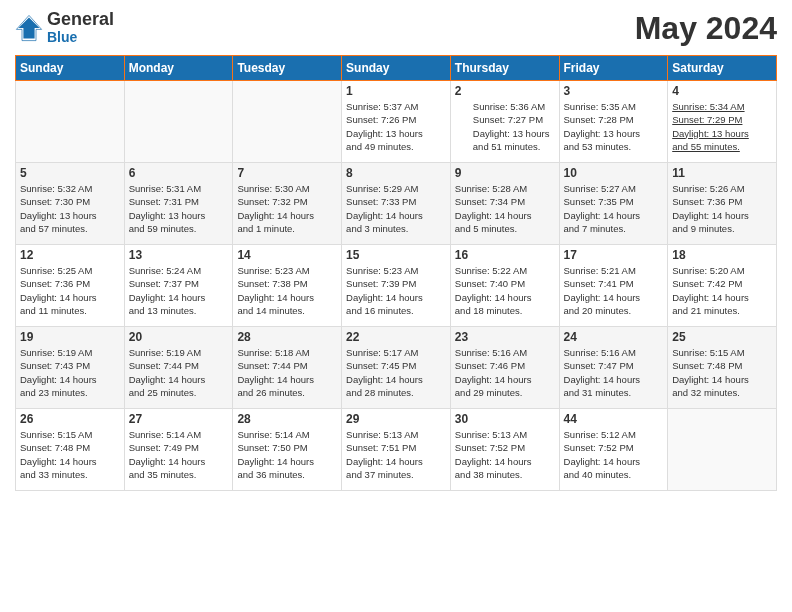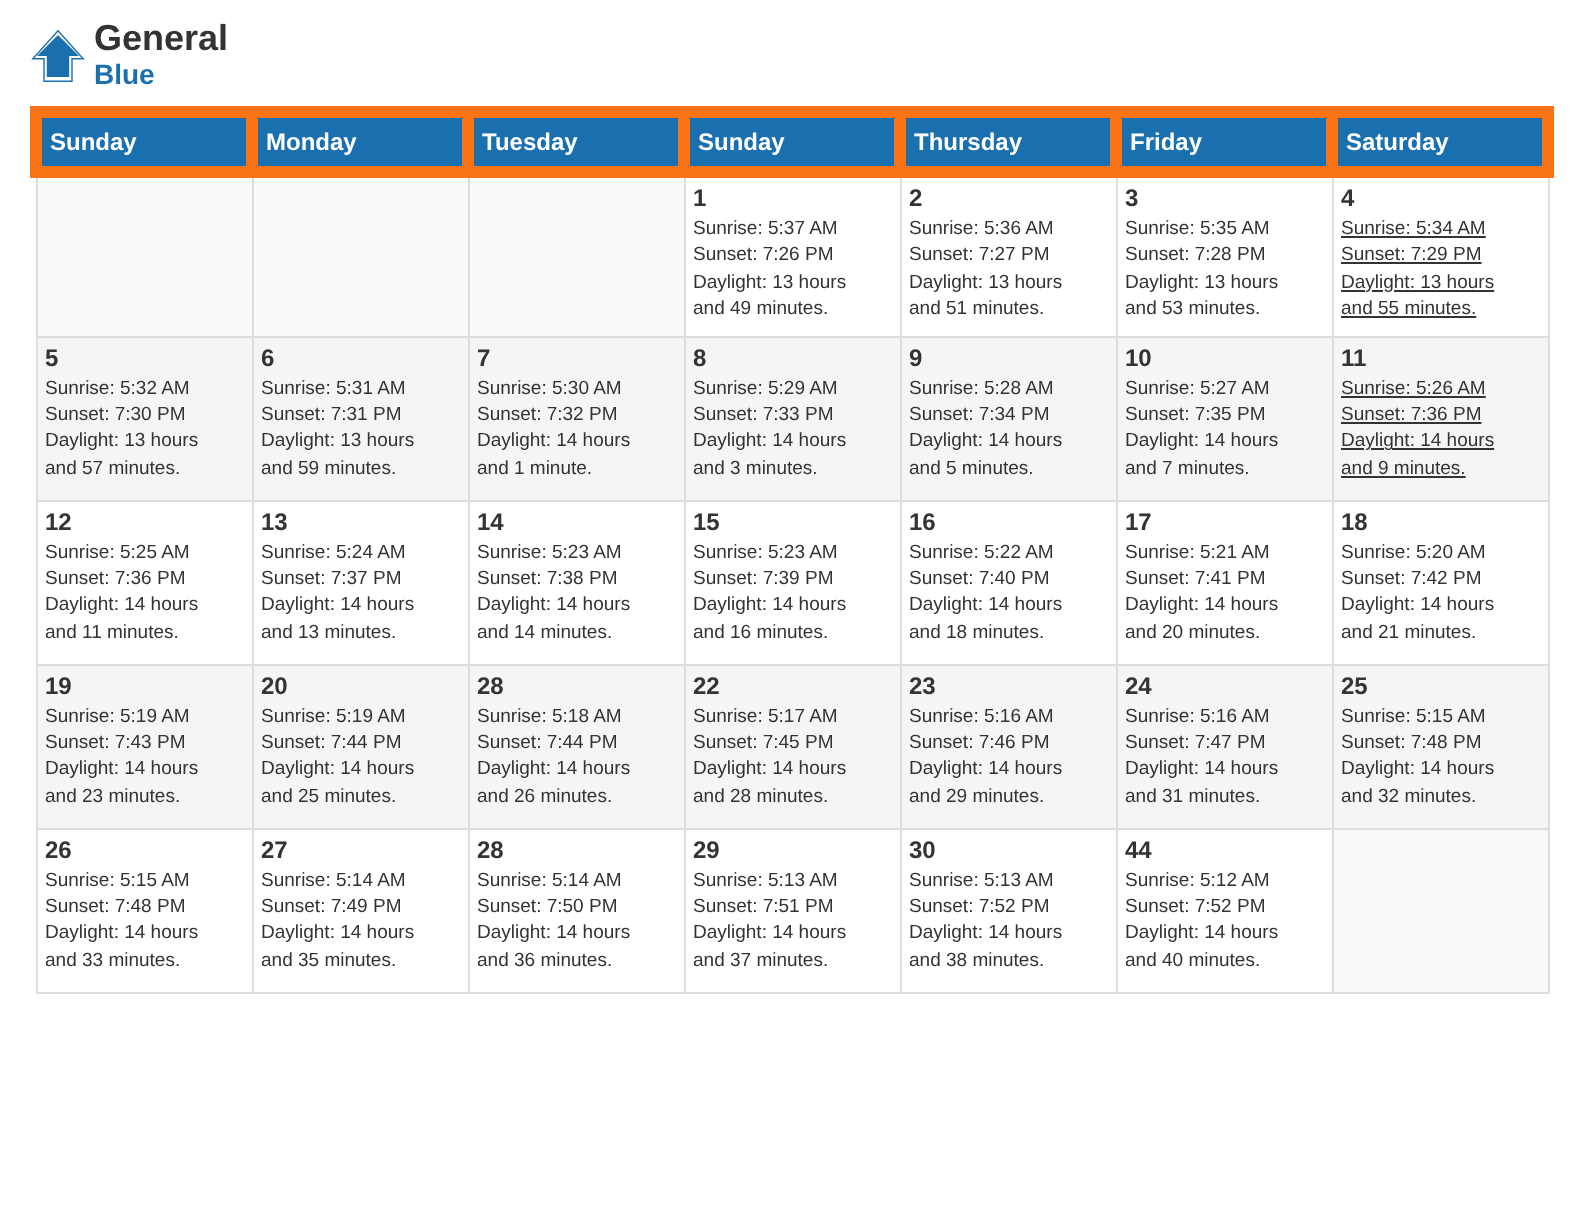--- a/index.html
+++ b/index.html
@@ -62,21 +62,21 @@
       border-collapse: collapse;
       table-layout: fixed;
     }
     .calendar th {
       background-color: #1a6faf;
       color: #fff;
       font-size: 12px;
       font-weight: bold;
       padding: 5px 4px;
       text-align: left;
-      border: 6px solid #f97316;
+      border: 1px solid #f97316;
     }
     .calendar td {
       border: 1px solid #ddd;
       vertical-align: top;
       padding: 3px 4px;
       font-size: 10px;
       color: #333;
       background: #fff;
       height: 82px;
     }
@@ -107,20 +107,21 @@
       <svg class="logo-icon" viewBox="0 0 40 40">
         <polygon points="20,5 35,20 28,20 28,35 12,35 12,20 5,20" fill="#1a6faf"></polygon>
         <polygon points="20,2 38,22 30,22 30,38 10,38 10,22 2,22" fill="none" stroke="#1a6faf" stroke-width="1"></polygon>
       </svg>
       <div class="logo-text">
         <span class="logo-general">General</span>
         <span class="logo-blue">Blue</span>
       </div>
     </div>
     <div class="title-block">
+      <div class="title-month">May 2024</div>
     </div>
   </div>
 
   <table class="calendar">
     <thead>
       <tr>
       <th>Sunday</th>
           <th>Monday</th>
           <th>Tuesday</th>
           <th>Sunday</th>
@@ -136,21 +137,21 @@
           <td class="empty-cell"></td>
           <td>
             <div class="day-number">1</div>
             <div class="day-info" style="white-space: pre-line;">Sunrise: 5:37 AM
 Sunset: 7:26 PM
 Daylight: 13 hours
 and 49 minutes.</div>
           </td>
           <td>
             <div class="day-number">2</div>
-            <div class="day-info" style="white-space: pre-line;">Sunrise: 5:36 AM
+            <div class="day-info" style="white-space: pre-line; margin-left: 18px;">Sunrise: 5:36 AM
 Sunset: 7:27 PM
 Daylight: 13 hours
 and 51 minutes.</div>
           </td>
           <td>
             <div class="day-number">3</div>
             <div class="day-info" style="white-space: pre-line;">Sunrise: 5:35 AM
 Sunset: 7:28 PM
 Daylight: 13 hours
 and 53 minutes.</div>
@@ -201,21 +202,21 @@
           </td>
           <td>
             <div class="day-number">10</div>
             <div class="day-info" style="white-space: pre-line;">Sunrise: 5:27 AM
 Sunset: 7:35 PM
 Daylight: 14 hours
 and 7 minutes.</div>
           </td>
           <td>
             <div class="day-number">11</div>
-            <div class="day-info" style="white-space: pre-line; text-decoration: underline;">Sunrise: 5:26 AM
+            <div class="day-info" style="white-space: pre-line;">Sunrise: 5:26 AM
 Sunset: 7:36 PM
 Daylight: 14 hours
 and 9 minutes.</div>
           </td>
         </tr>
         <tr>
           <td>
             <div class="day-number">12</div>
             <div class="day-info" style="white-space: pre-line;">Sunrise: 5:25 AM
 Sunset: 7:36 PM

